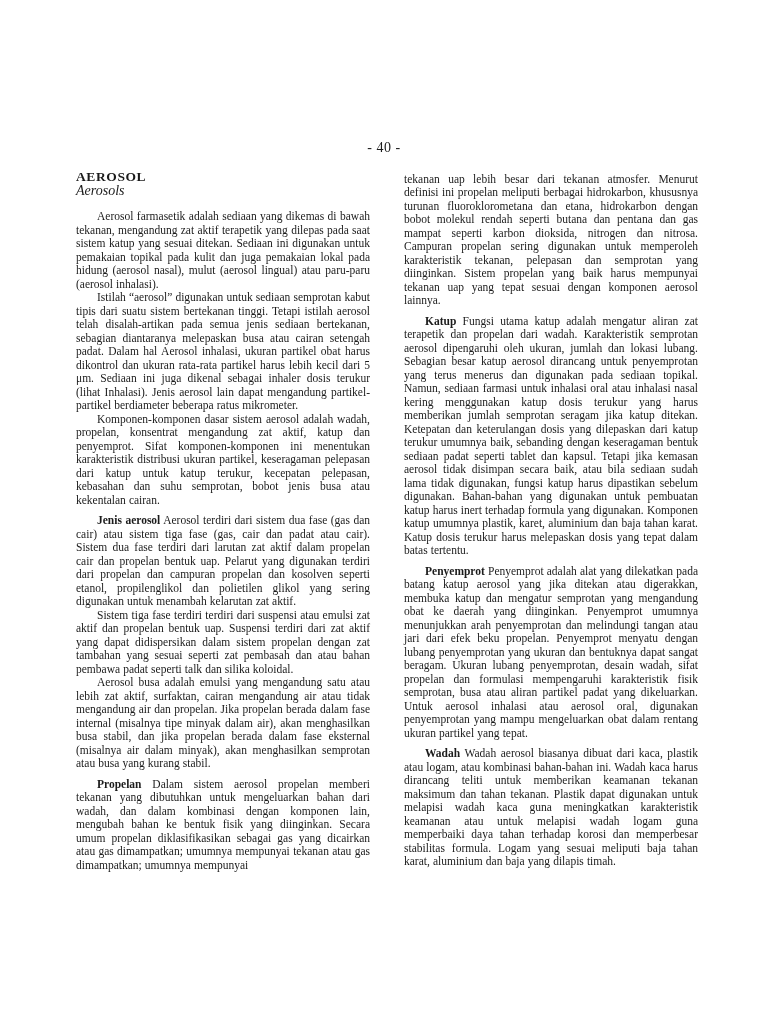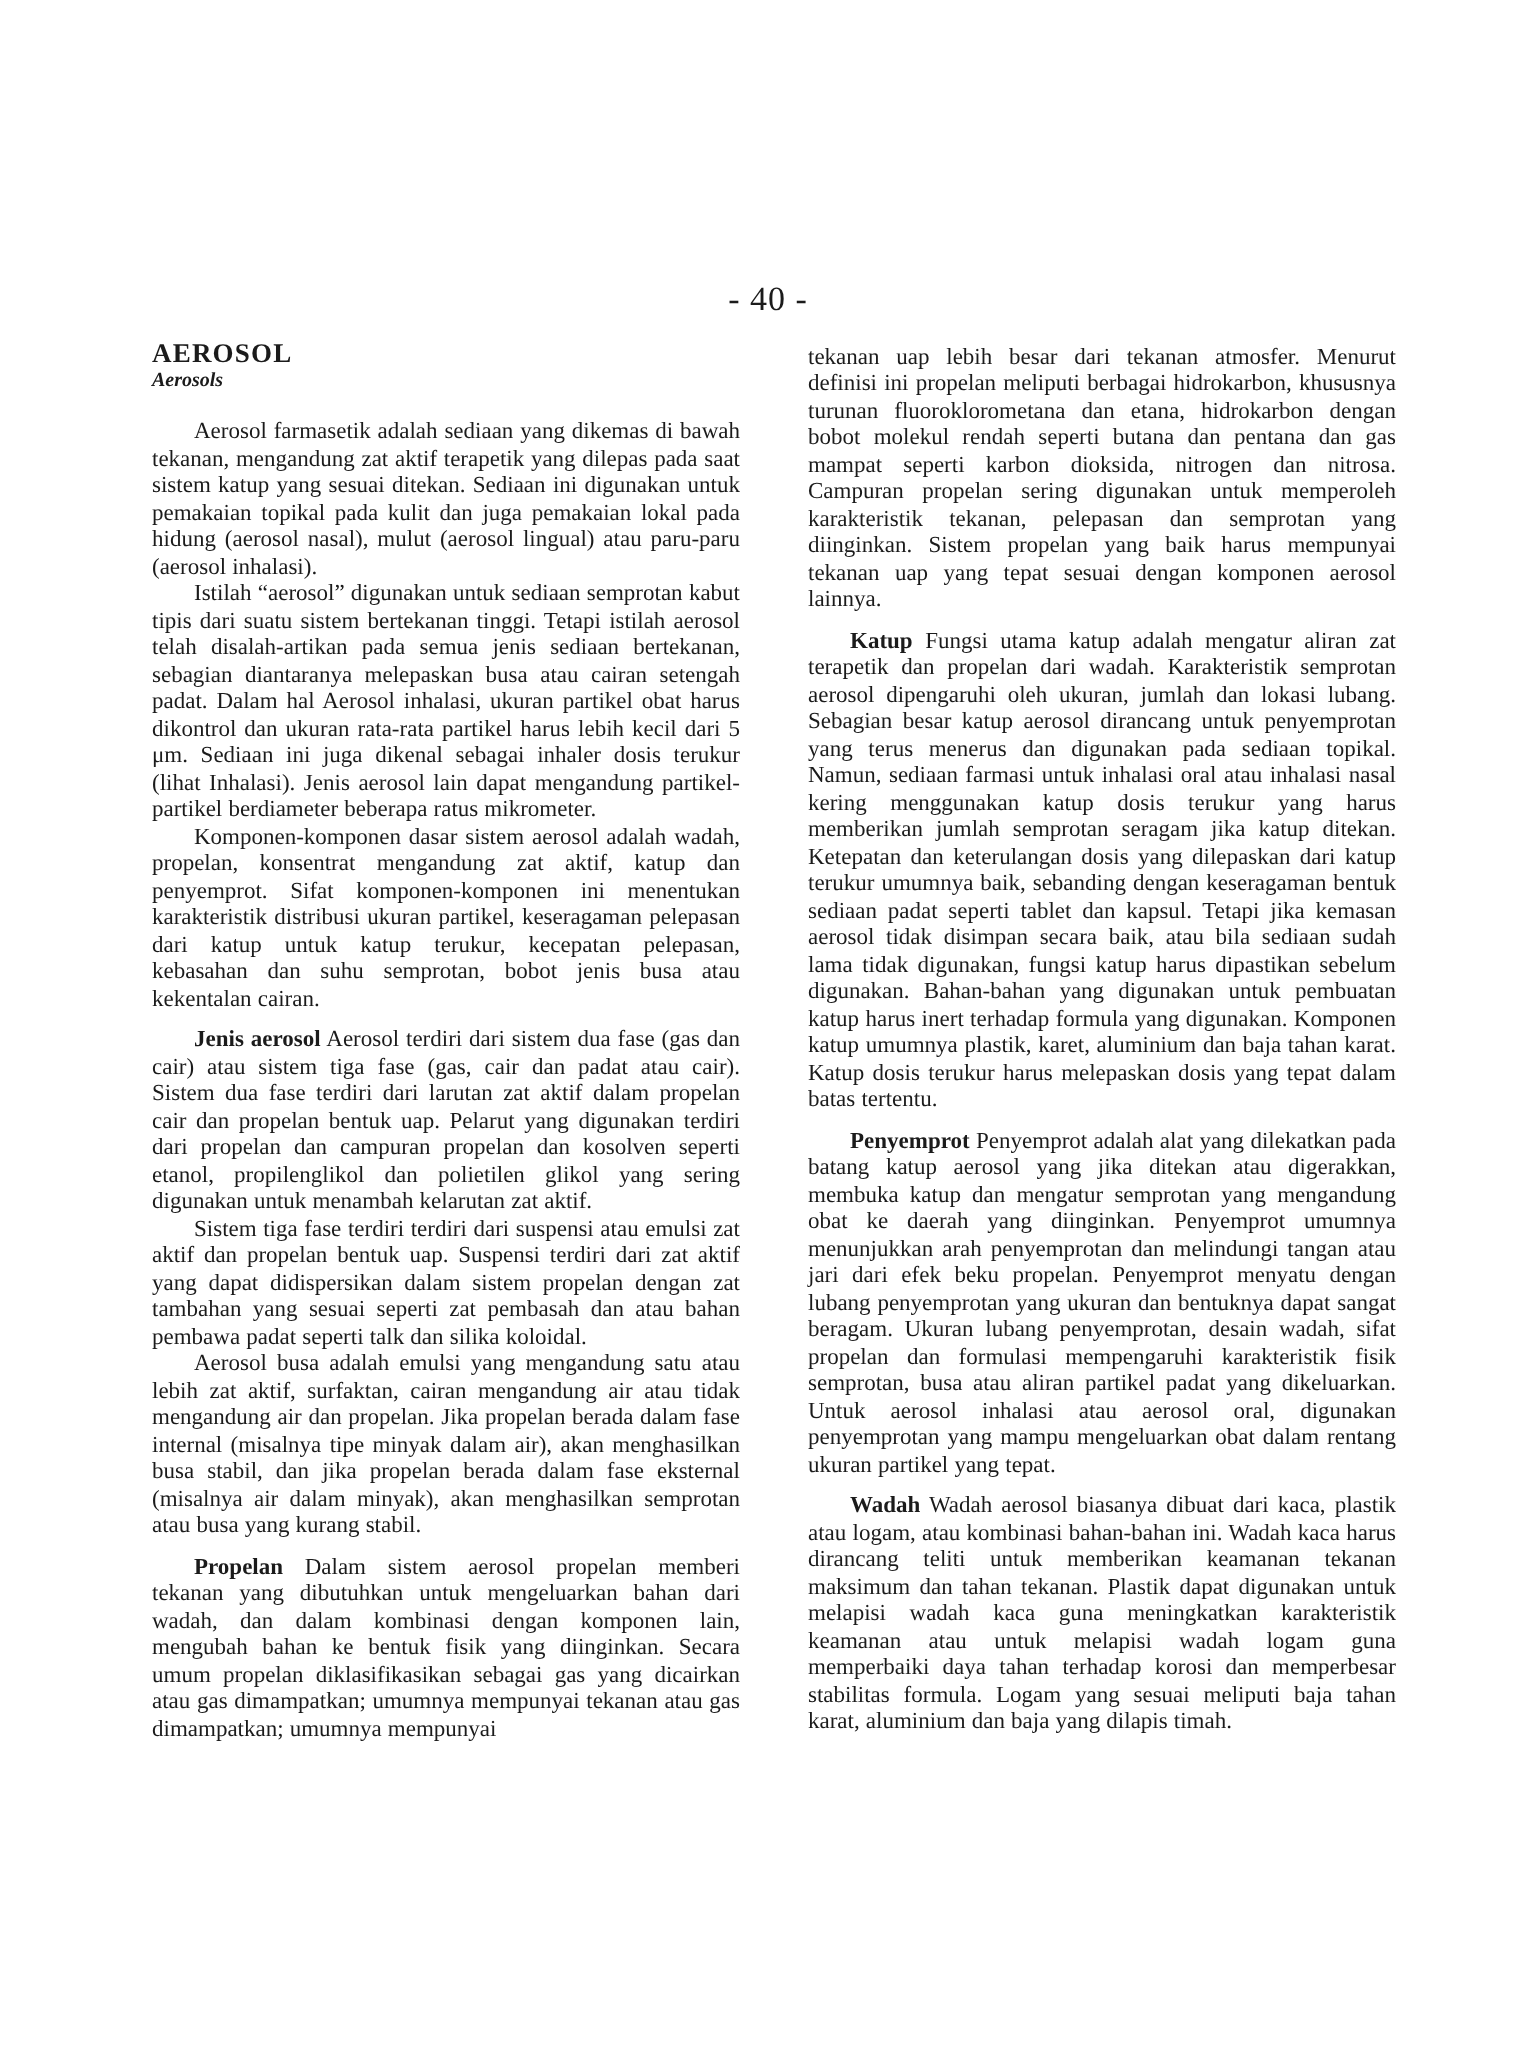--- a/index.html
+++ b/index.html
@@ -16,21 +16,21 @@
     position: absolute;
     inset: 0;
     background: #ffffff;
   }
   .page-number {
     position: absolute;
     top: 140px;
     left: 0;
     width: 100%;
     text-align: center;
-    font-size: 17px;
+    font-size: 14px;
     letter-spacing: 0.5px;
   }
   .content {
     position: absolute;
     top: 169px;
     left: 76px;
     width: 622px;
     display: flex;
     gap: 34px;
     align-items: center;
@@ -39,22 +39,22 @@
     width: 294px;
     flex: 0 0 294px;
   }
   .title {
     font-size: 13.5px;
     font-weight: bold;
     letter-spacing: 0.6px;
     line-height: 15px;
   }
   .subtitle {
-    font-size: 10px;
-    font-weight: bold;
+    font-size: 14px;
+    font-weight: normal;
     font-style: italic;
     line-height: 14px;
     margin-bottom: 12px;
   }
   .para {
     font-size: 11.5px;
     line-height: 13.5px;
     text-align: justify;
     text-indent: 21px;
     word-spacing: 0.2px;

